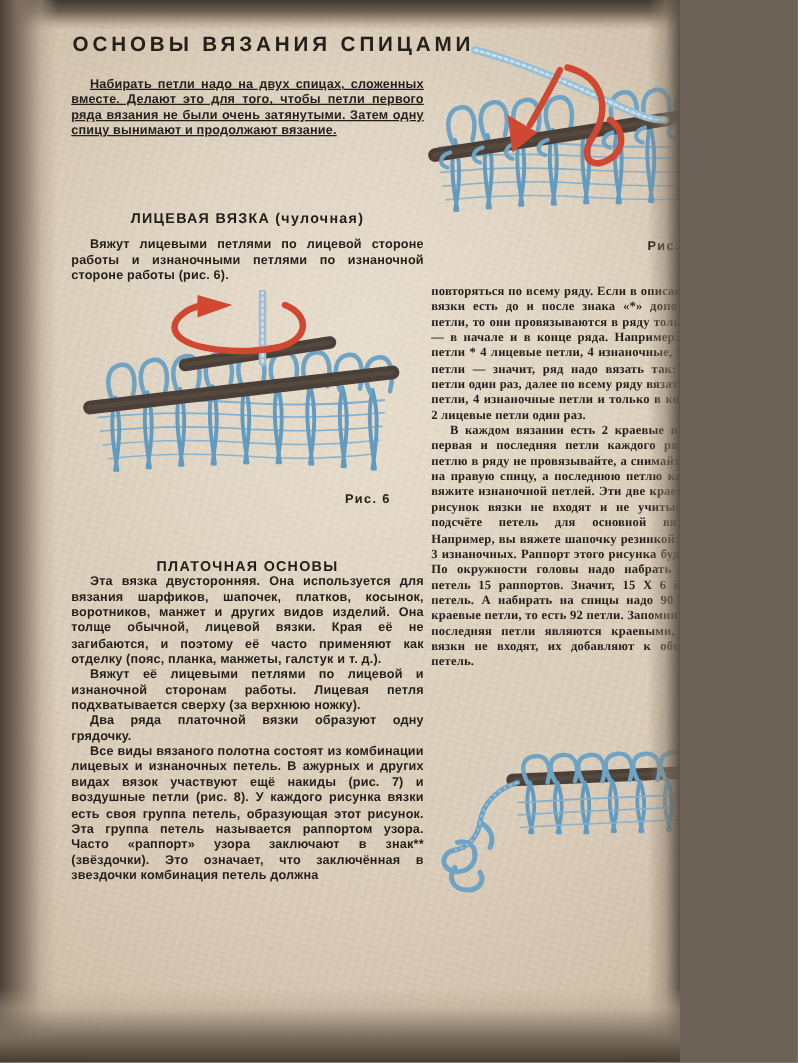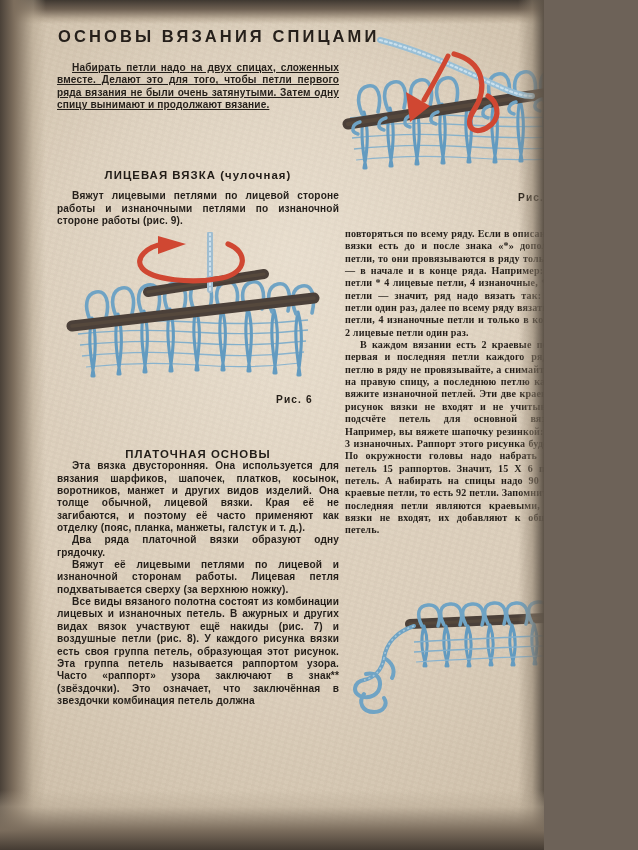--- a/index.html
+++ b/index.html
@@ -143,21 +143,21 @@
       </svg>
     </div>
     <div class="cap" style="left:518px;top:192px;">Рис. 5</div>
 
     <div class="col colL" style="top:62px;text-decoration:underline;">
       <p>Набирать петли надо на двух спицах, сложенных вместе. Делают это для того, чтобы петли первого ряда вязания не были очень затянутыми. Затем одну спицу вынимают и продолжают вязание.</p>
     </div>
 
     <div class="col colL" style="top:169px;">
       <h2 class="sub">ЛИЦЕВАЯ ВЯЗКА (чулочная)</h2>
-      <p style="margin-top:9px;">Вяжут лицевыми петлями по лицевой стороне работы и изнаночными петлями по изнаночной стороне работы (рис. 9).</p>
+      <p style="margin-top:9px;">Вяжут лицевыми петлями по лицевой стороне работы и изнаночными петлями по изнаночной стороне работы (рис. 6).</p>
     </div>
 
     <div class="fig" style="left:52px;top:232px;">
       <svg width="278" height="152" viewBox="0 0 278 152">
 
         <g>
           <path d="M26 92 Q84 86 140 90 Q200 94 256 88" stroke="#7fb0ce" stroke-width="1.5" fill="none"></path>
           <path d="M26 102 Q84 96 140 100 Q200 104 256 98" stroke="#7fb0ce" stroke-width="1.4" fill="none"></path>
           <path d="M28 113 Q86 107 142 111 Q200 115 254 109" stroke="#7fb0ce" stroke-width="1.4" fill="none"></path>
           <path d="M30 124 Q88 118 144 122 Q200 126 252 120" stroke="#86b4d1" stroke-width="1.3" fill="none"></path>
@@ -206,22 +206,22 @@
           <path d="M176 12 C196 20 196 40 170 46 C140 52 100 48 90 36 C82 26 96 14 112 12" stroke="#d9452e" stroke-width="5.2" fill="none" stroke-linecap="round"></path>
           <path d="M106 4 L134 12 L106 22 Z" fill="#d9452e"></path>
         </g>
       </svg>
     </div>
     <div class="cap" style="left:276px;top:394px;text-align:right;">Рис. 6</div>
 
     <div class="col colL" style="top:448px;">
       <h2 class="sub">ПЛАТОЧНАЯ ОСНОВЫ</h2>
       <p style="margin-top:0;">Эта вязка двусторонняя. Она используется для вязания шарфиков, шапочек, платков, косынок, воротников, манжет и других видов изделий. Она толще обычной, лицевой вязки. Края её не загибаются, и поэтому её часто применяют как отделку (пояс, планка, манжеты, галстук и т. д.).</p>
+      <p>Вяжут её лицевыми петлями по лицевой и изнаночной сторонам работы. Лицевая петля подхватывается сверху (за верхнюю ножку).</p>
       <p>Два ряда платочной вязки образуют одну грядочку.</p>
-      <p>Вяжут её лицевыми петлями по лицевой и изнаночной сторонам работы. Лицевая петля подхватывается сверху (за верхнюю ножку).</p>
       <p>Все виды вязаного полотна состоят из комбинации лицевых и изнаночных петель. В ажурных и  других видах вязок участвуют ещё накиды (рис. 7) и воздушные петли (рис. 8). У каждого рисунка вязки есть своя группа петель, образующая этот рисунок. Эта группа петель называется раппортом узора. Часто «раппорт» узора заключают в знак** (звёздочки). Это означает, что заключённая в звездочки комбинация петель должна</p>
     </div>
 
     <div class="col colR" style="top:228px;">
       <p style="text-indent:0;">повторяться по всему ряду. Если в описании рисунка вязки есть до и после знака «*» дополнительные петли, то они провязываются в ряду только один раз — в начале и в конце ряда. Например: 2 лицевые петли * 4 лицевые петли, 4 изнаночные, * 2 лицевые петли — значит, ряд надо вязать так: 2 лицевые петли один раз, далее по всему ряду вязать 4 лицевые петли, 4 изнаночные петли и только в конце ряда — 2 лицевые петли один раз.</p>
       <p>В каждом вязании есть 2 краевые петли — это первая и последняя петли каждого ряда. Первую петлю в ряду не провязывайте, а снимайте её с левой на правую спицу, а последнюю петлю каждого ряда вяжите изнаночной петлей. Эти две краевые петли в рисунок вязки не входят и не учитываются при подсчёте петель для основной вязки узора. Например, вы вяжете шапочку резинкой: 3 лицевых, 3 изнаночных. Раппорт этого рисунка будет 6 петель. По окружности головы надо набрать по расчёту петель 15 раппортов. Значит, 15 X 6 петель = 90 петель. А набирать на спицы надо 90 петель + 2 краевые петли, то есть 92 петли. Запомните, первая и последняя петли являются краевыми, в рисунок вязки не входят, их добавляют к общему числу петель.</p>
     </div>
 
     <div class="fig" style="left:352px;top:598px;">
       <svg width="246" height="122" viewBox="0 0 246 122">

